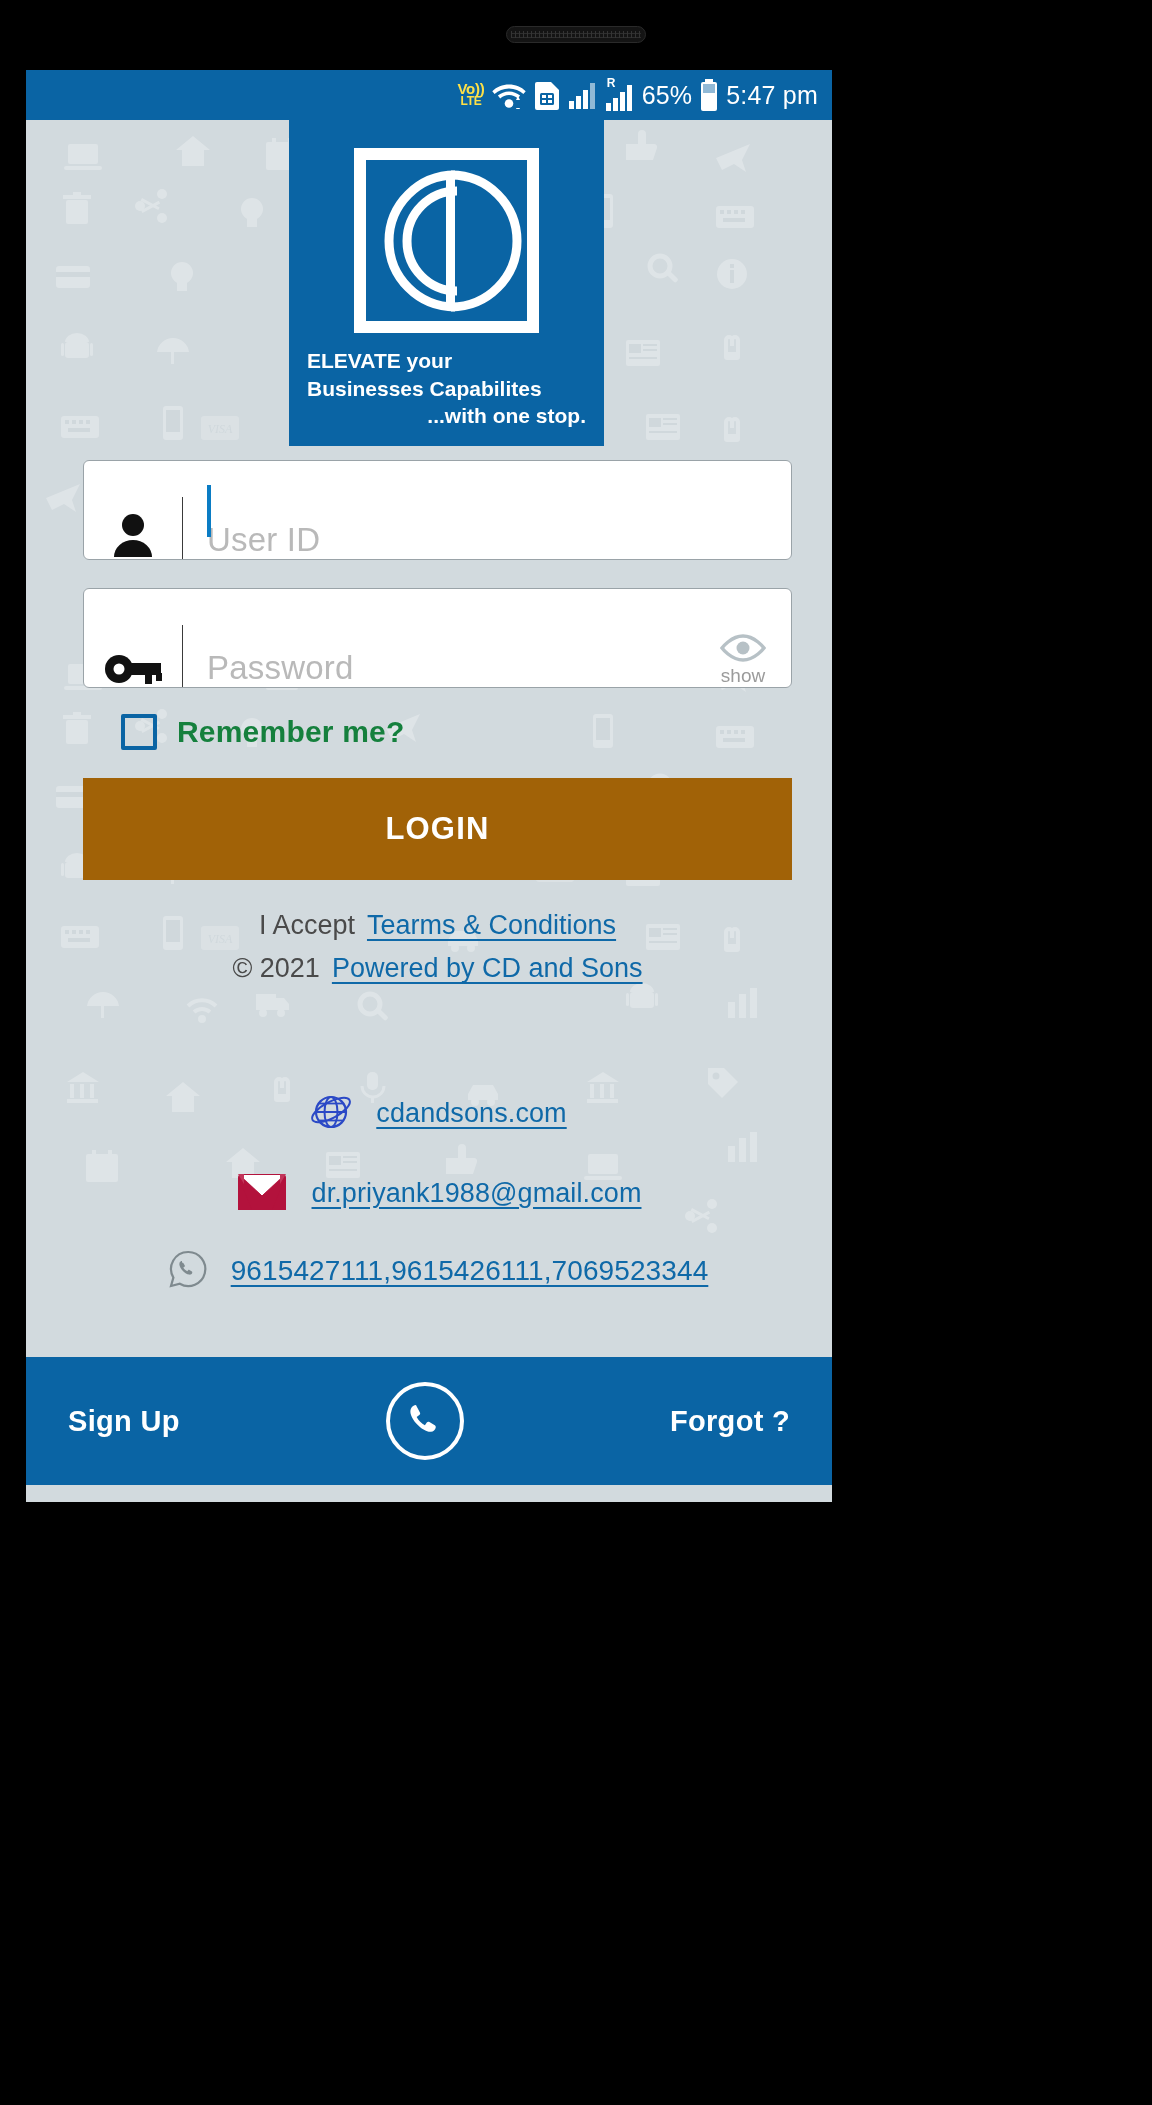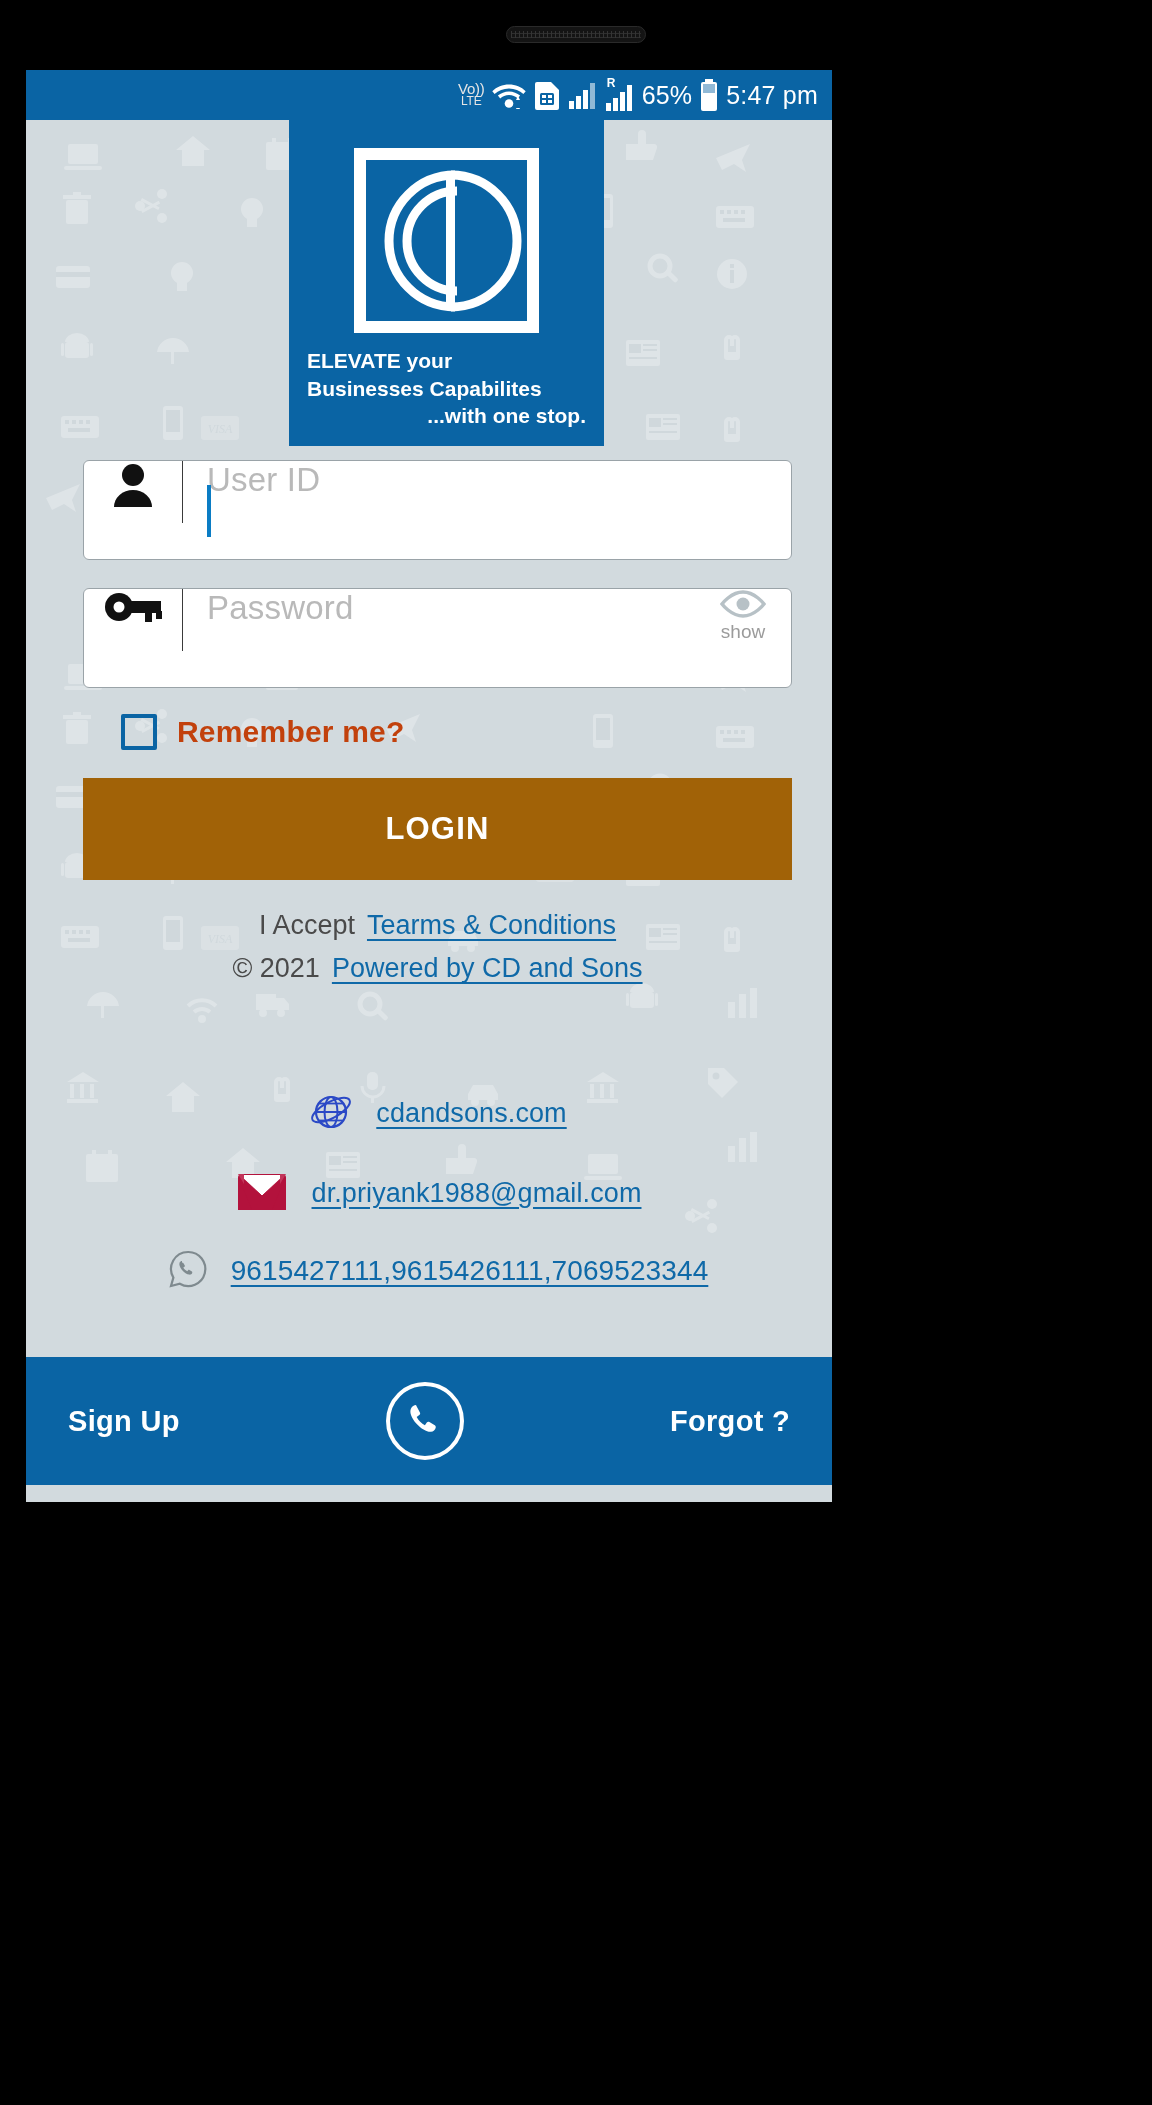--- a/index.html
+++ b/index.html
@@ -47,22 +47,22 @@
   #statusbar {
     position: relative;
     height: 50px; width: 100%;
     background: #0A64A4;
     display: flex; align-items: center; justify-content: flex-end;
     padding-right: 14px;
     gap: 7px;
   }
   #statusbar .sb-icon { display: flex; align-items: center; }
   .volte-wrap {
-    color: #e5e5e5; line-height: .95; text-align: center;
-    font-size: 13px; font-weight: 400; letter-spacing: -.2px;
+    color: #fde047; line-height: .95; text-align: center;
+    font-size: 13px; font-weight: 700; letter-spacing: -.2px;
   }
   .volte-wrap .v1 { font-size: 15px; }
   .volte-wrap .v2 { font-size: 12px; display: block; }
   .sb-text {
     color: #ffffff; font-size: 25px; font-weight: 400; letter-spacing: .2px;
     white-space: nowrap;
   }
   .roam-r {
     color:#fff; font-size: 12px; font-weight:700; line-height:1;
     position:absolute; top:-2px; left:2px;
@@ -131,21 +131,21 @@
   .tagline .hi { font-weight: 700; }
 
   
   .field {
     position: relative;
     margin: 0 40px 0 40px;
     height: 100px;
     background: #ffffff;
     border: 1px solid #9aa3a8;
     border-radius: 6px;
-    display: flex; align-items: flex-start;
+    display: flex; align-items: flex-end;
   }
   #field-user { margin-top: 14px; }
   #field-pass { margin-top: 28px; }
   .field .ficon {
     width: 98px; min-width: 98px;
     display: flex; align-items: center; justify-content: center;
   }
   .field .divider {
     width: 1px; height: 62px; background: #3a3a3a;
   }
@@ -176,21 +176,21 @@
     margin: 26px 0 0 78px;
     gap: 20px;
   }
   #remember-box {
     width: 36px; height: 36px;
     border: 4px solid #0A64A4;
     background: transparent;
     border-radius: 2px;
   }
   #remember-label {
-    font-size: 30px; font-weight: 700; color: #c2410c;
+    font-size: 30px; font-weight: 700; color: #15803d;
     letter-spacing: .2px;
   }
 
   
   #login-button {
     margin: 28px 40px 0 40px;
     height: 102px;
     background: #a16207;
     border: none;
     color: #fff;

